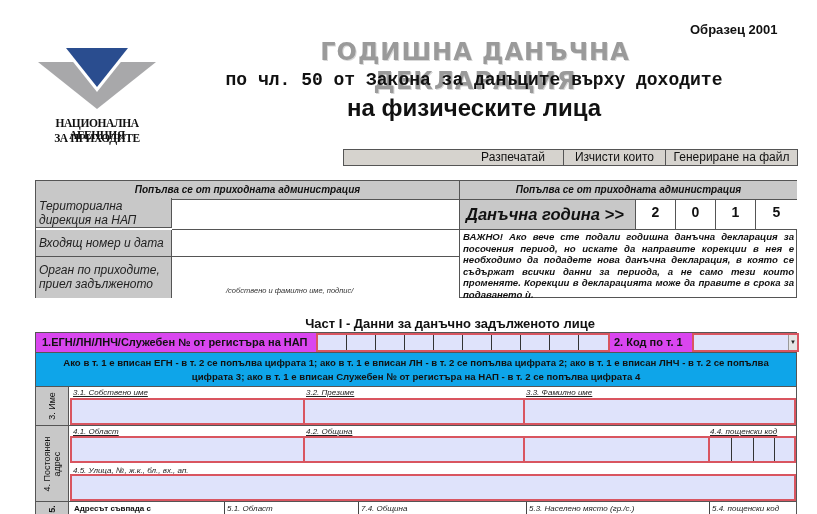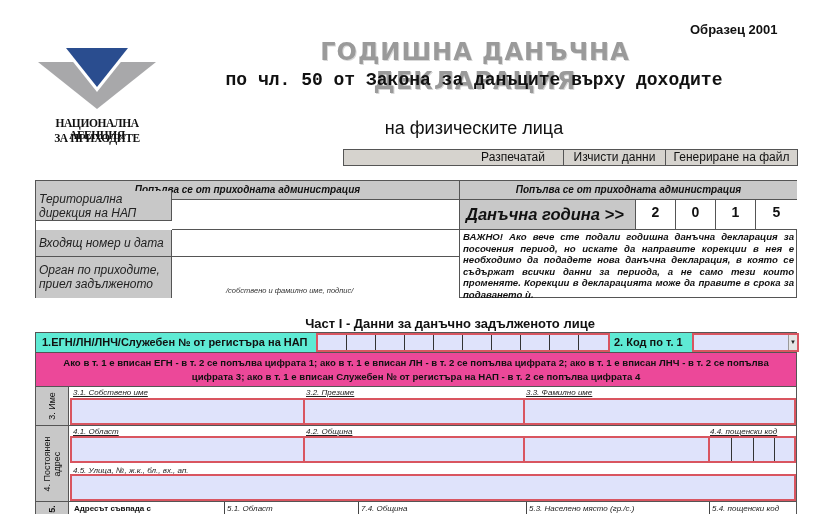--- a/index.html
+++ b/index.html
@@ -7,51 +7,51 @@
   body { font-family: "Liberation Sans", sans-serif; color: #111; position: relative; }
 
   .abs { position: absolute; }
 
   
   .logo { left: 36px; top: 44px; width: 122px; height: 100px; }
   .logo-text { position: absolute; left: 0; width: 122px; text-align: center; font-family: "Liberation Serif", serif; font-weight: bold; font-size: 11.5px; letter-spacing: -0.4px; color: #111; }
 
   .title-grey { left: 300px; top: 38px; width: 350px; text-align: center; font-size: 24px; font-weight: bold; color: #9a9a9a; letter-spacing: 1px; transform: scaleY(1.05); text-shadow: 1px 1px 0 #d8d8d8; font-family: "DejaVu Sans", sans-serif; }
   .title-line2 { left: 200px; top: 70px; width: 548px; text-align: center; font-size: 18px; font-weight: bold; font-family: Liberation Mono, monospace; }
-  .title-line3 { left: 200px; top: 94px; width: 548px; text-align: center; font-size: 18px; font-weight: normal; margin-top: 24px; }
+  .title-line3 { left: 200px; top: 94px; width: 548px; text-align: center; font-size: 24px; font-weight: bold; }
   .obrazec { left: 690px; top: 22px; font-size: 13px; font-weight: bold; }
 
   
   .toolbar { left: 343px; top: 149px; height: 17px; display: flex; border: 1px solid #555; background: #d6d3ce; }
   .tb-btn { height: 100%; border-right: 1px solid #555; font-size: 12px; text-align: center; line-height: 15px; color: #111; background: #d6d3ce; cursor: pointer; }
   .tb-btn:last-child { border-right: none; }
 
   
   .admin { left: 35px; top: 180px; width: 762px; height: 118px; border: 1px solid #555; }
   .cell { position: absolute; border-right: 1px solid #555; border-bottom: 1px solid #555; }
   .grey { background: #c8c8c8; }
   .hdr { font-style: italic; font-weight: bold; font-size: 10px; text-align: center; line-height: 17px; }
   .lbl { font-style: italic; font-size: 12px; padding-left: 3px; color: #222; line-height: 14px; }
   .year-label { font-style: italic; font-weight: bold; font-size: 16.5px; padding-left: 6px; line-height: 28px; }
   .year-cell { background: #fff; font-weight: bold; font-size: 14px; text-align: center; line-height: 24px; }
   .notice { font-style: italic; font-weight: bold; font-size: 9.6px; line-height: 11.6px; padding: 1px 3px; text-align: justify; color: #111; }
   .sig-hint { font-style: italic; font-size: 7.5px; color: #333; }
 
   
   .part-title { left: 200px; top: 316px; width: 500px; text-align: center; font-size: 13px; font-weight: bold; }
-  .egn-row { left: 35px; top: 332px; width: 762px; height: 21px; border: 1px solid #555; background: #5eead4; }
+  .egn-row { left: 35px; top: 332px; width: 762px; height: 21px; border: 1px solid #555; background: #d946ef; }
   .egn-label { position: absolute; left: 6px; top: 3px; font-size: 11px; font-weight: bold; }
   .egn-cells { position: absolute; left: 280px; top: 0; height: 19px; display: flex; border: 2px solid #d95560; background: #dfe3fb; }
   .egn-cell { width: 29px; height: 100%; border-right: 1px solid #333; }
   .egn-cell:last-child { border-right: none; }
   .code-label { position: absolute; left: 578px; top: 3px; font-size: 11px; font-weight: bold; }
   .code-select { position: absolute; left: 656px; top: 0; width: 107px; height: 19px; border: 2px solid #d95560; background: #dfe3fb; }
   .code-arrow { position: absolute; right: 0; top: 0; width: 9px; height: 100%; background: #e4e4e4; border-left: 1px solid #999; font-size: 6px; text-align: center; line-height: 15px; color: #222; }
 
-  .instr { left: 35px; top: 353px; width: 762px; height: 34px; border: 1px solid #555; border-top: none; background: #ec4899; font-size: 9.6px; font-weight: bold; text-align: center; line-height: 14px; padding-top: 3px; }
+  .instr { left: 35px; top: 353px; width: 762px; height: 34px; border: 1px solid #555; border-top: none; background: #0ea5e9; font-size: 9.6px; font-weight: bold; text-align: center; line-height: 14px; padding-top: 3px; }
 
   .section { left: 35px; width: 762px; border: 1px solid #555; border-top: none; }
   .side { position: absolute; left: 0; top: 0; width: 33px; height: 100%; background: #c8c8c8; border-right: 1px solid #555; }
   .side-text { position: absolute; left: 50%; top: 50%; transform: translate(-50%,-50%) rotate(-90deg); white-space: nowrap; font-size: 9px; text-align: center; line-height: 10px; }
   .flbl { position: absolute; font-style: italic; font-size: 8px; color: #222; text-decoration: underline; }
   .field { position: absolute; background: #dfe3fb; border: 2px solid #d95560; }
   .vsep { position: absolute; width: 1px; background: #444; }
   .pc-sep { position: absolute; top: 0; width: 1px; height: 100%; background: #333; }
 </style>
 </head>
@@ -68,31 +68,31 @@
 </div>
 
 <div class="abs title-grey">ГОДИШНА ДАНЪЧНА ДЕКЛАРАЦИЯ</div>
 <div class="abs title-line2">по чл. 50 от Закона за данъците върху доходите</div>
 <div class="abs title-line3">на физическите лица</div>
 <div class="abs obrazec">Образец 2001</div>
 
 <div class="abs toolbar">
   <div class="tb-btn" style="width:119px;margin-top:32px;">Провери</div>
   <div class="tb-btn" style="width:101px;">Разпечатай</div>
-  <div class="tb-btn" style="width:102px;">Изчисти данни</div>
+  <div class="tb-btn" style="width:102px;">Изчисти които</div>
   <div class="tb-btn" style="width:131px;">Генериране на файл</div>
 </div>
 
 <div class="abs admin">
 
   <div class="cell grey hdr" style="left:0;top:0;width:424px;height:19px;">Попълва се от приходната администрация</div>
 
   <div class="cell grey hdr" style="left:424px;top:0;width:337px;height:19px;border-right:none;">Попълва се от приходната администрация</div>
 
-  <div class="cell grey lbl" style="left:0;top:10px;width:136px;height:30px;padding-top:1px;">Териториална дирекция на  НАП</div>
+  <div class="cell grey lbl" style="left:0;top:17px;width:136px;height:30px;padding-top:1px;">Териториална дирекция на  НАП</div>
   <div class="cell" style="left:136px;top:19px;width:288px;height:30px;background:#fff;"></div>
 
   <div class="cell grey lbl" style="left:0;top:49px;width:136px;height:27px;line-height:26px;">Входящ номер и дата</div>
   <div class="cell" style="left:136px;top:49px;width:288px;height:27px;background:#fff;"></div>
 
   <div class="cell grey lbl" style="left:0;top:76px;width:136px;height:41px;padding-top:6px;border-bottom:none;">Орган по приходите, приел задълженото</div>
   <div class="cell grey year-label" style="left:424px;top:19px;width:176px;height:30px;">Данъчна година &gt;&gt;</div>
 
   <div class="cell" style="left:136px;top:76px;width:288px;height:41px;background:#fff;border-bottom:none;">
     <span class="sig-hint" style="position:absolute;left:54px;top:29px;">/собствено и фамилно име, подпис/</span>

